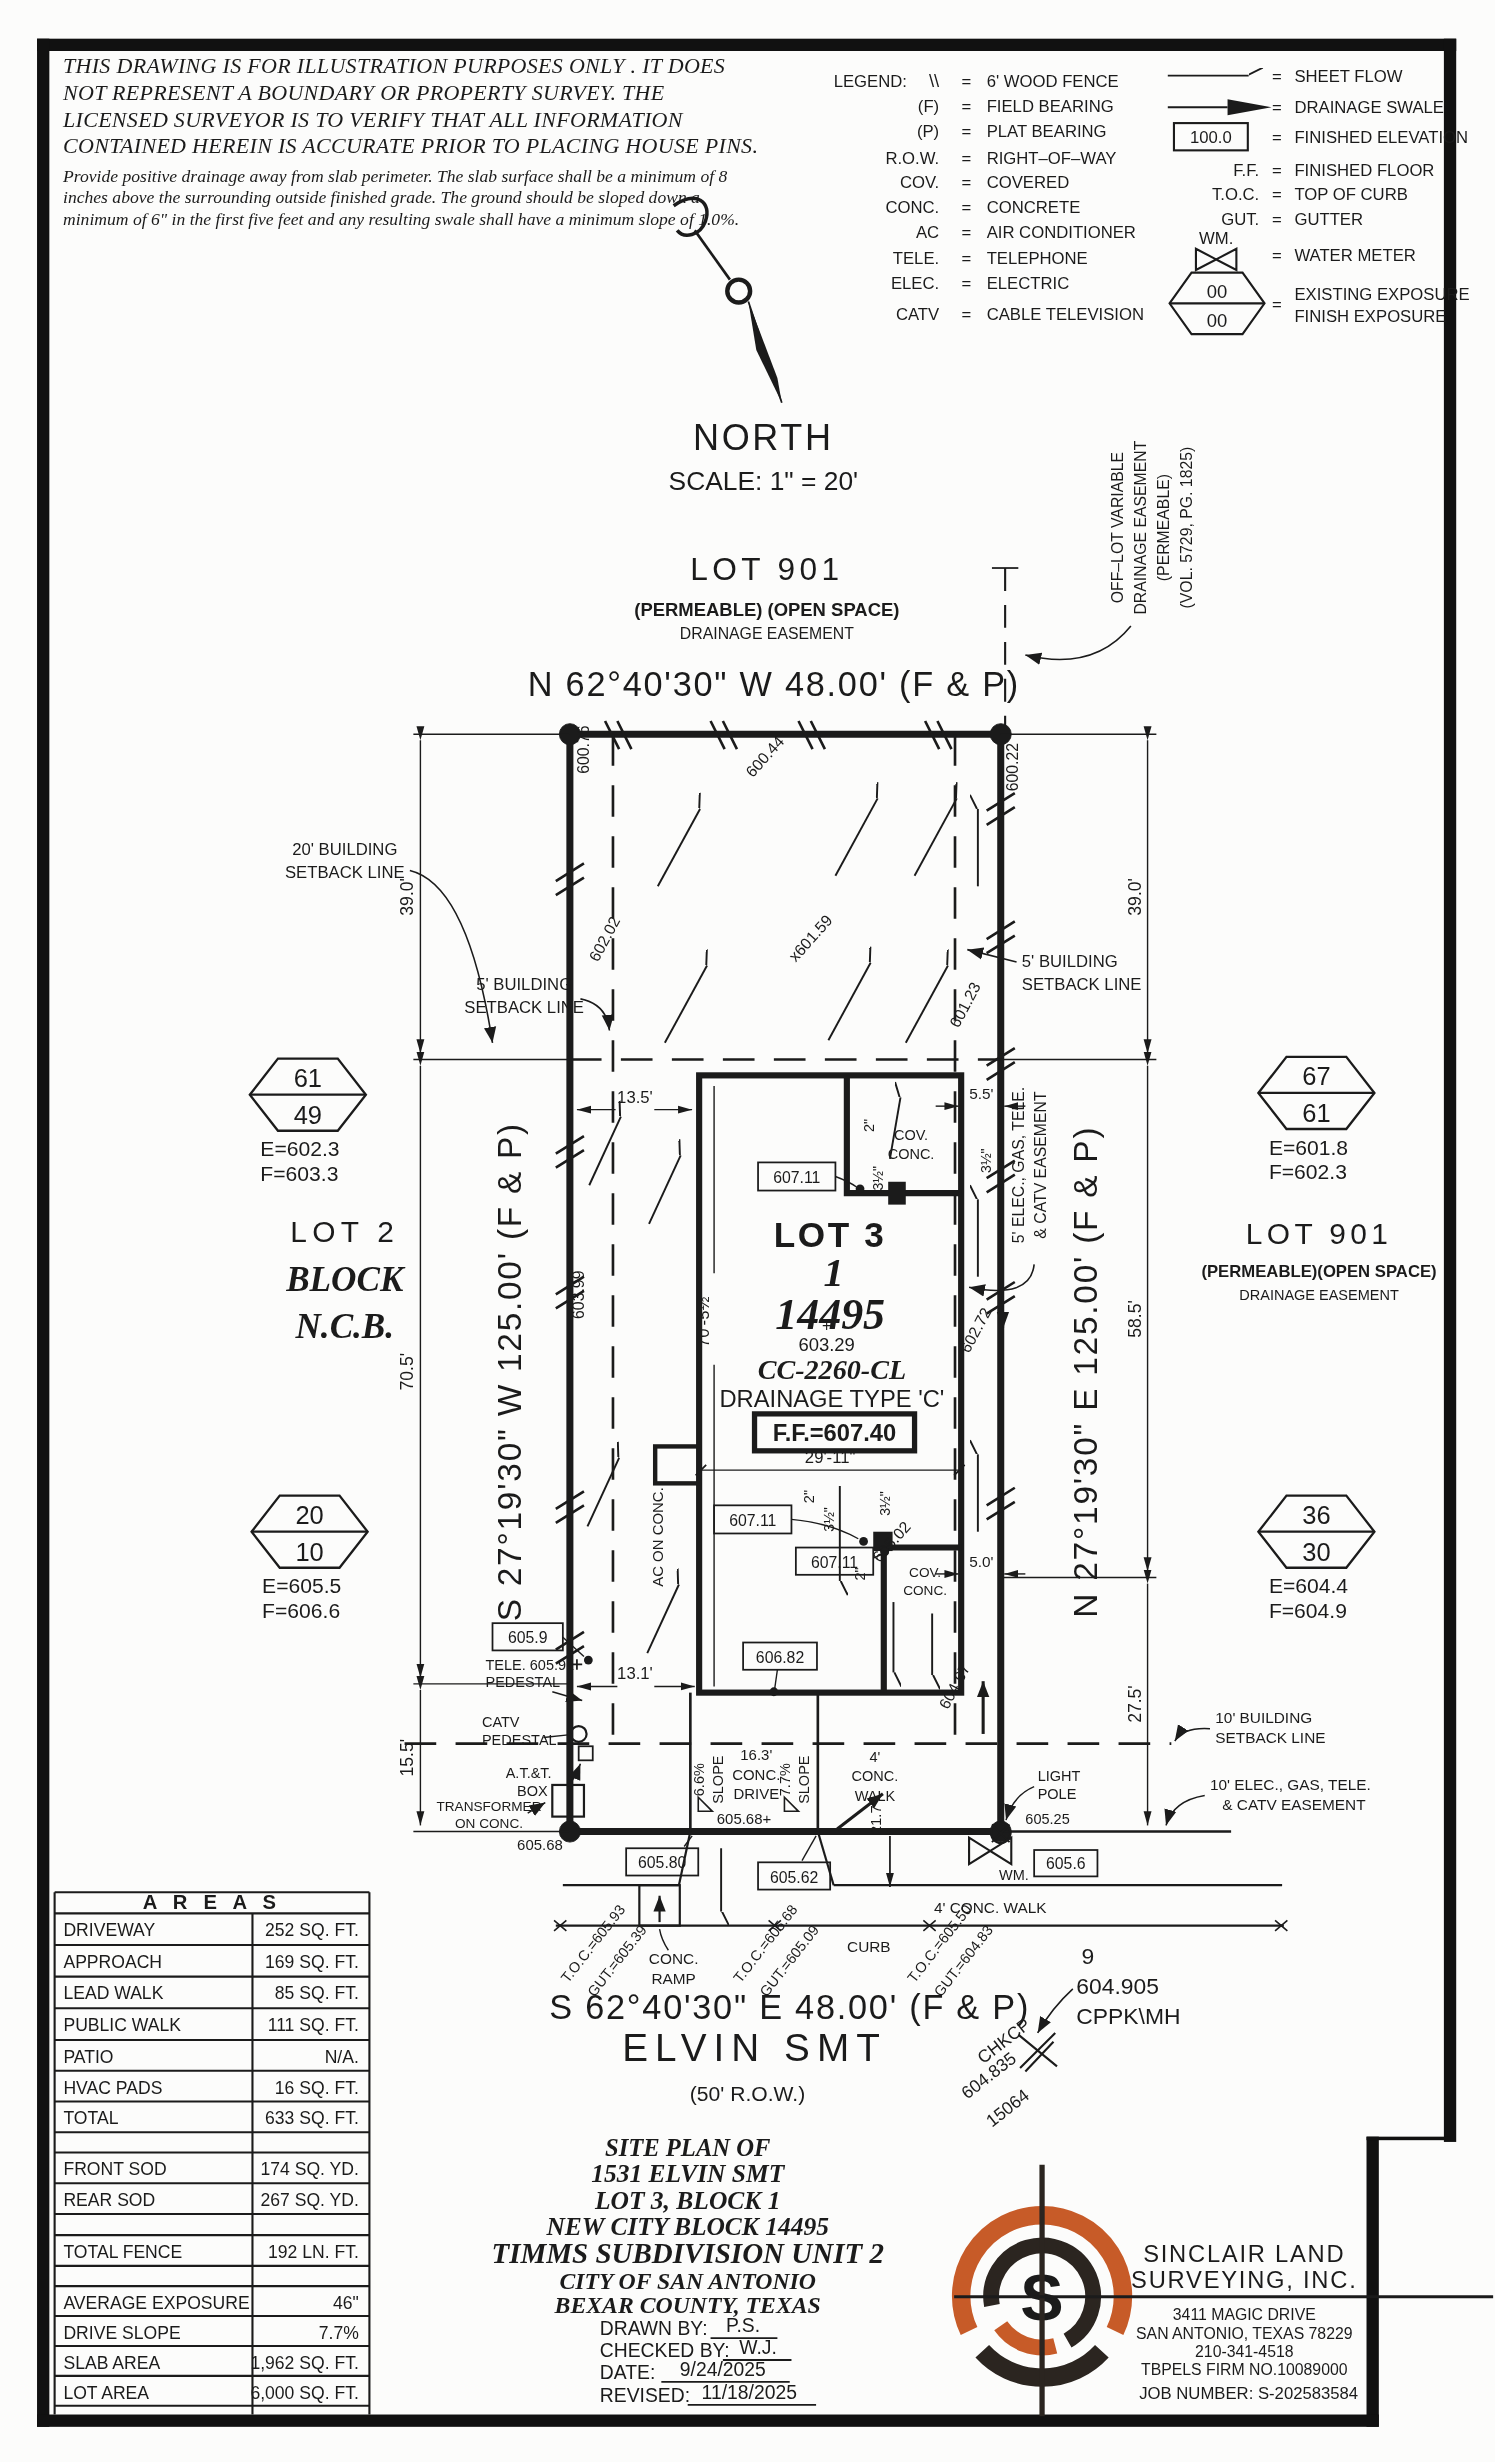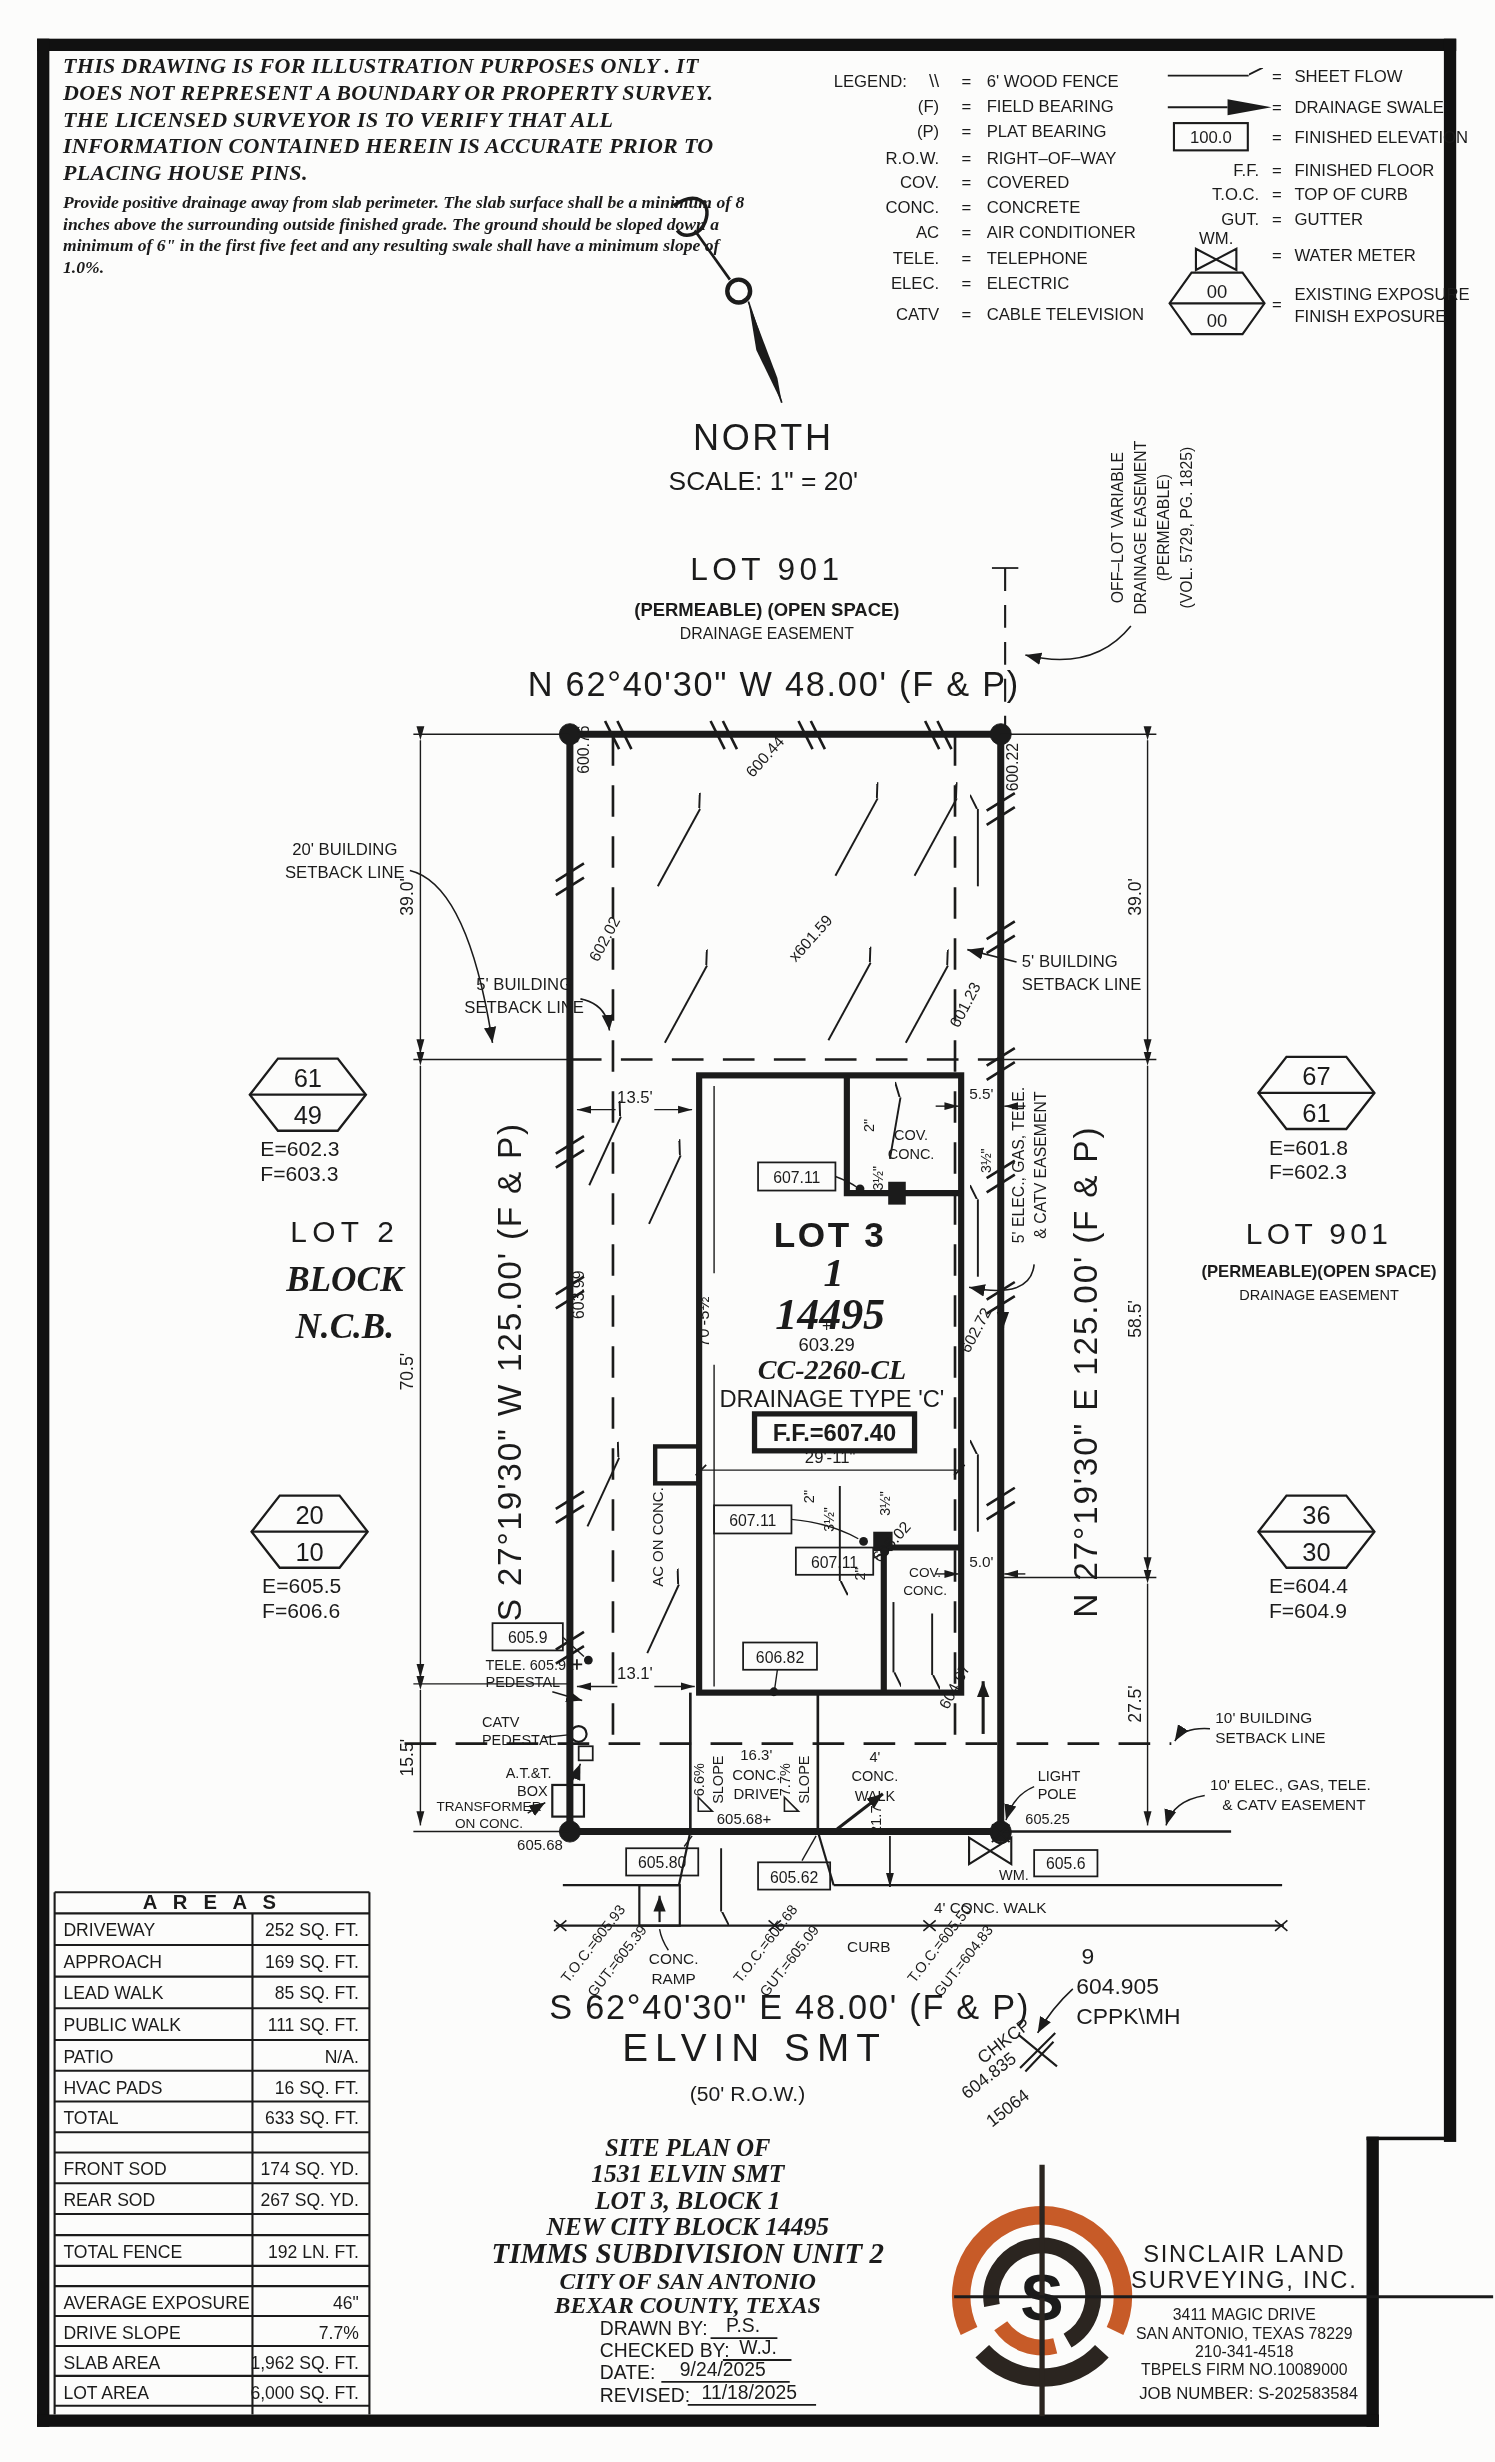--- a/index.html
+++ b/index.html
@@ -2,21 +2,21 @@
 <html style="font-size:14px"><head>
 <meta charset="utf-8">
 <style>
   html,body{margin:0;padding:0;background:#e8e8e8;}
   #sheet{position:relative;width:1495px;height:2462px;background:#fcfcfb;margin:0 auto;
          font-family:"Liberation Sans",sans-serif;color:#1b1b1b;overflow:hidden;}
   #plan-svg{position:absolute;left:0;top:0;}
   svg text{fill:#1b1b1b;font-family:"Liberation Sans",sans-serif;}
   .serb{font-family:"Liberation Serif",serif;font-style:italic;font-weight:bold;}
   #disclaimer{position:absolute;left:63px;top:53px;width:696px;
-      font-family:"Liberation Serif",serif;font-style:italic;line-height:1.22;font-weight:bold;}
+      font-family:"Liberation Serif",serif;font-style:italic;line-height:1.22;}
   #disclaimer .p1{font-size:22px;letter-spacing:0.3px;}
   #disclaimer .p2{font-size:17.6px;margin-top:5.3px;}
 </style>
 </head>
 <body>
 
 <div id="sheet">
 
   <div id="disclaimer">
     <div class="p1">THIS DRAWING IS FOR ILLUSTRATION PURPOSES ONLY . IT DOES NOT REPRESENT A BOUNDARY OR PROPERTY SURVEY. THE LICENSED SURVEYOR IS TO VERIFY THAT ALL INFORMATION CONTAINED HEREIN IS ACCURATE PRIOR TO PLACING HOUSE PINS.</div>

